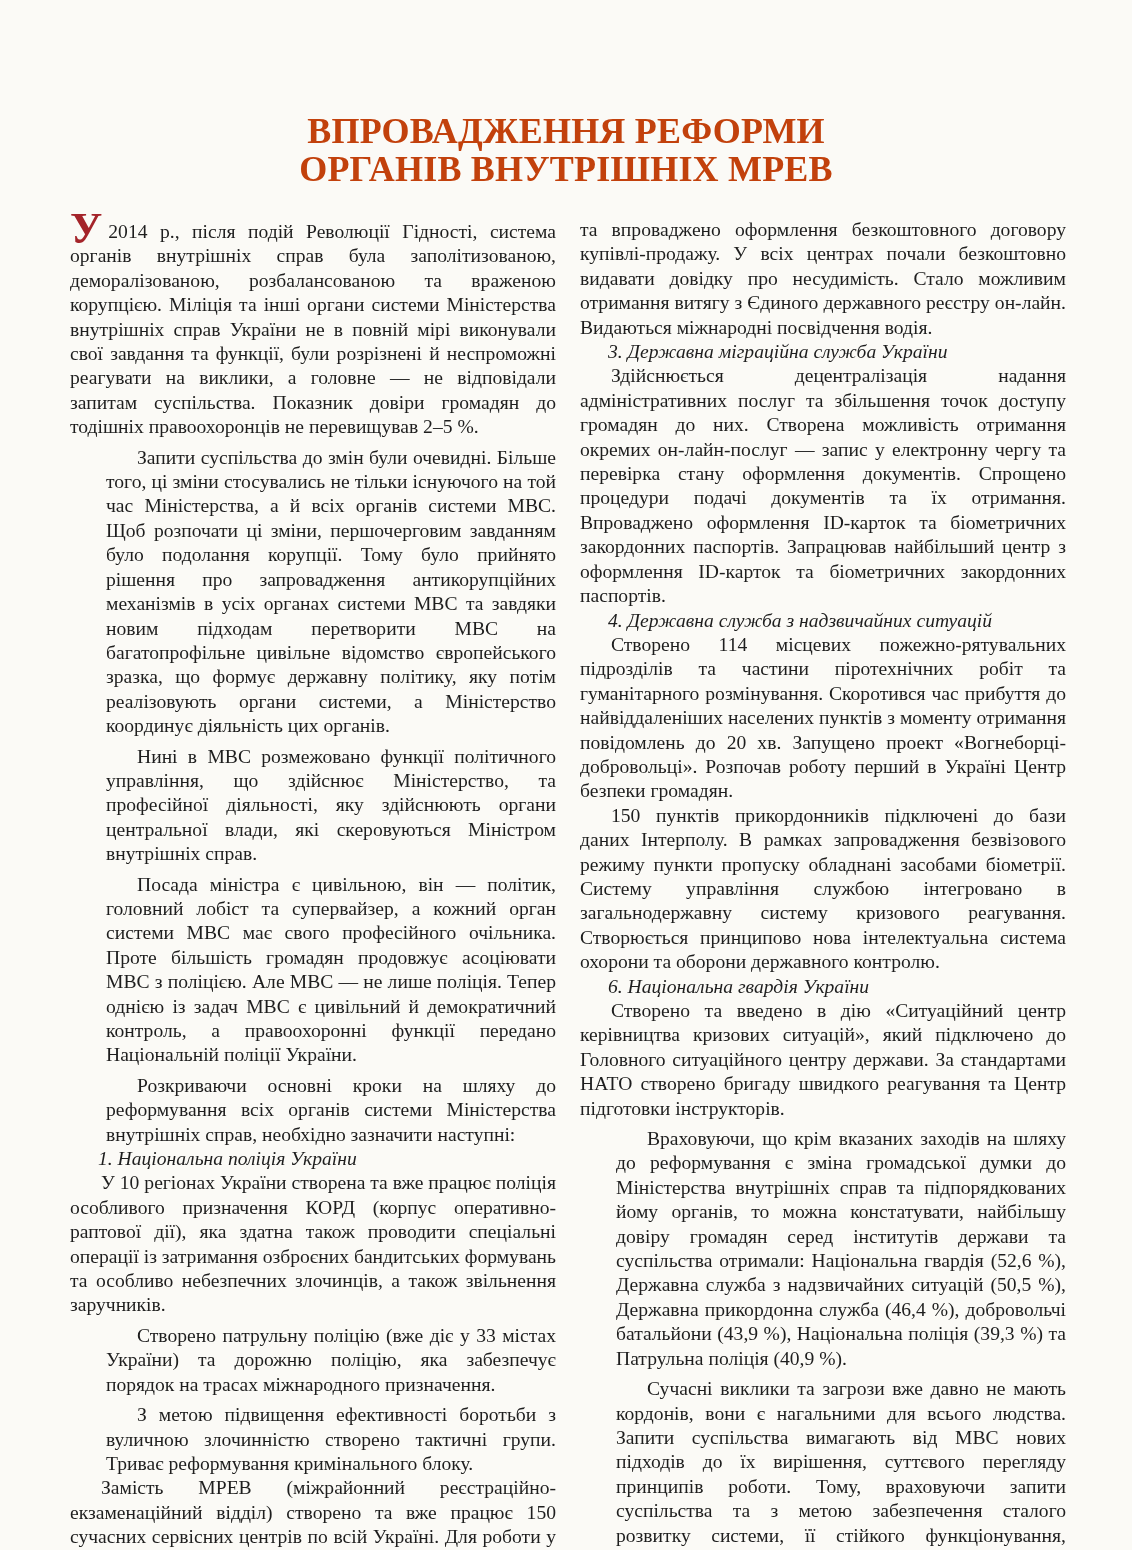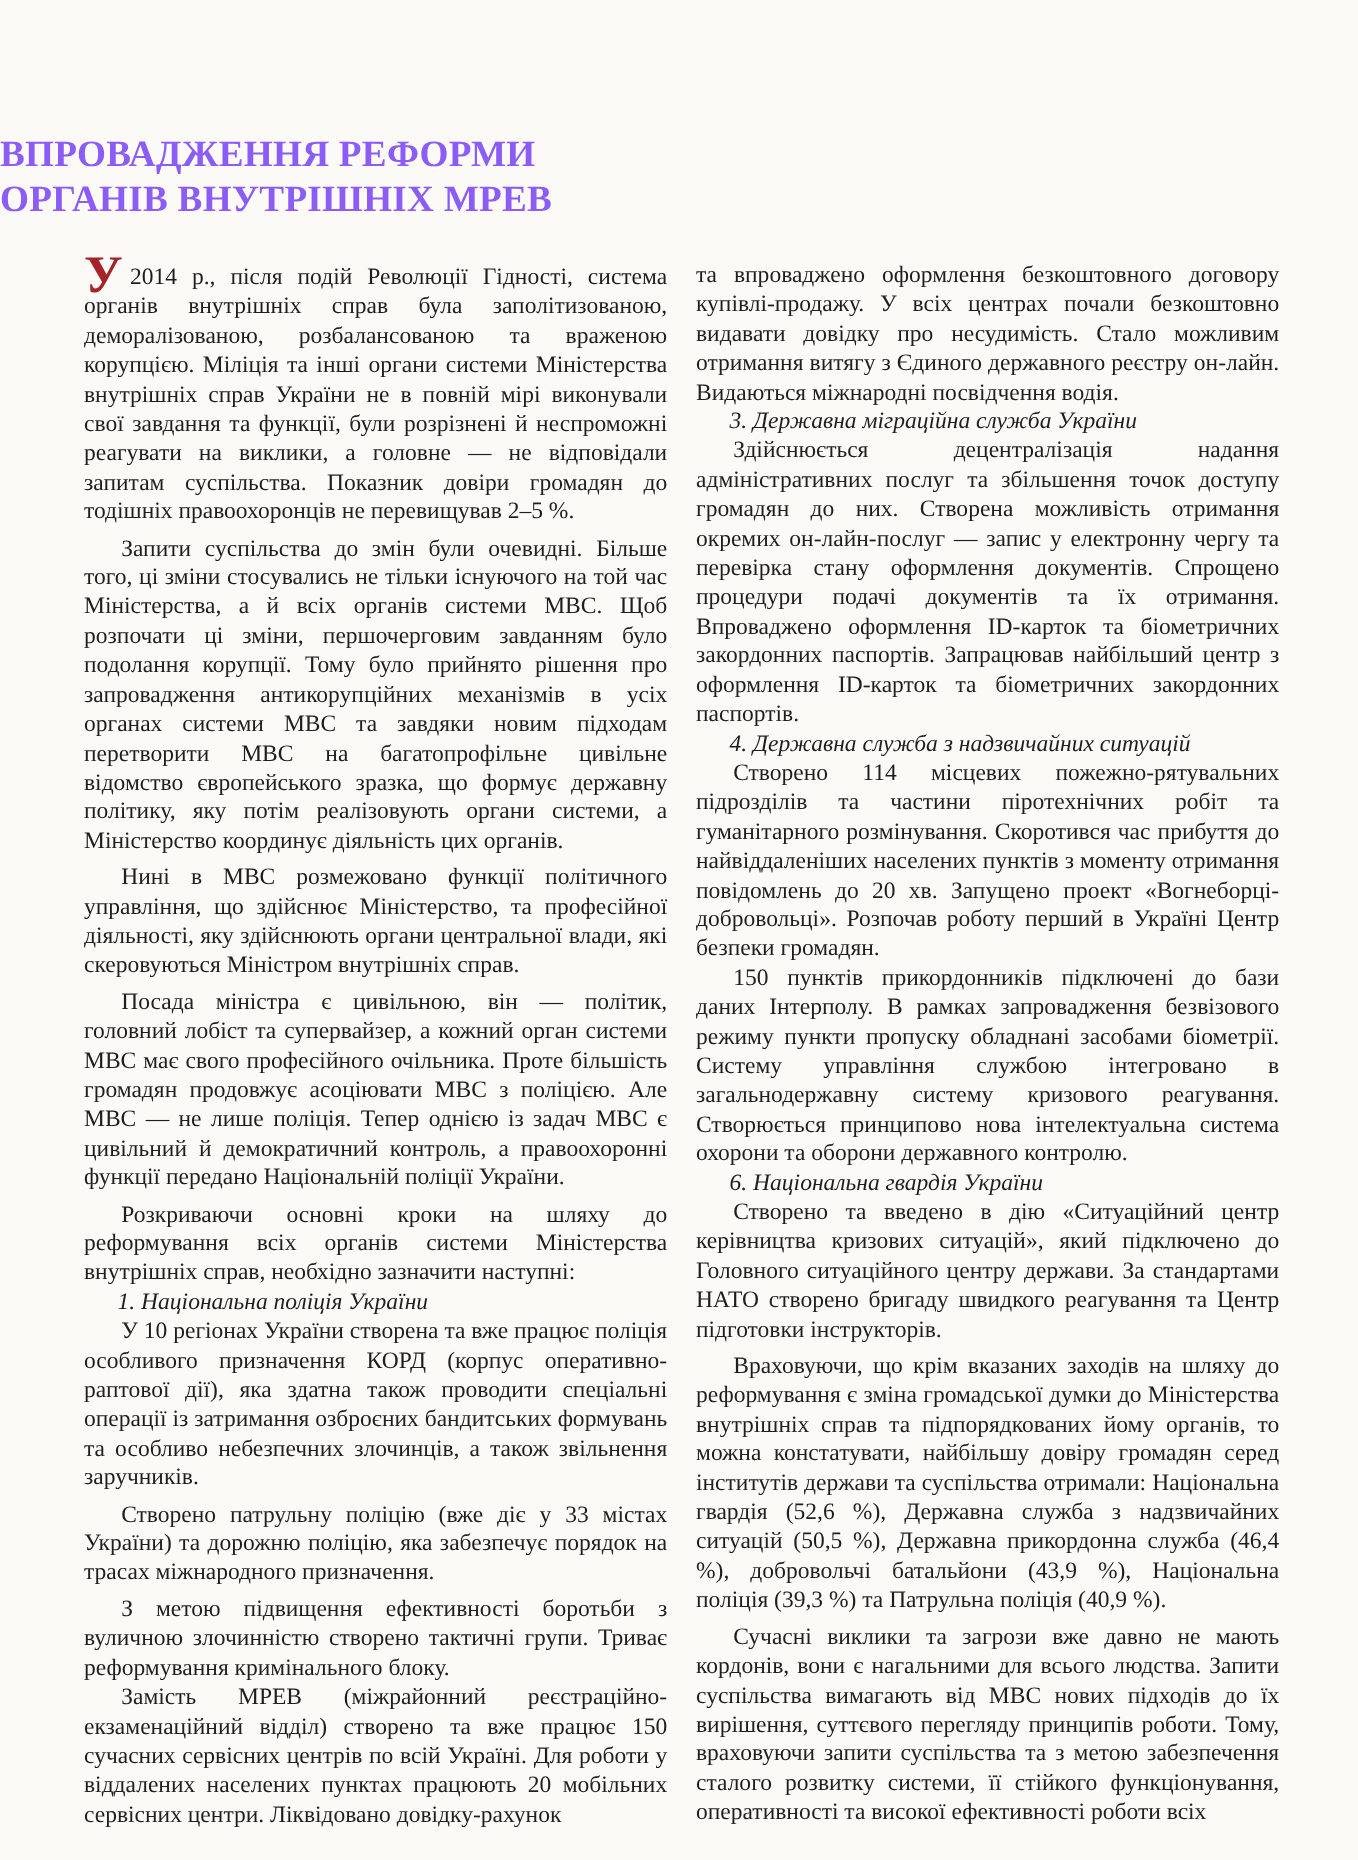--- a/index.html
+++ b/index.html
@@ -7,41 +7,42 @@
     width: 1132px; height: 1550px;
     background: #fbfaf6;
     font-family: "Liberation Serif", "DejaVu Serif", serif;
     color: #1e1e1e;
     position: relative;
     overflow: hidden;
   }
   .title {
     position: absolute;
     top: 88px; left: 0; width: 1132px;
-    color: #8b5cf6;
-    font-size: 31px;
+    text-align: center;
+    color: #c2410c;
+    font-size: 36px;
     line-height: 38px;
     letter-spacing: 0.2px;
   }
   .col {
     position: absolute;
     top: 210px;
     width: 486px;
     font-size: 19.6px;
     line-height: 24.4px;
     text-align: justify;
     hyphens: manual;
   }
   .col.left { left: 70px; top: 220px; }
   .col.right { left: 580px; top: 218px; }
   .col p { margin: 0; text-indent: 31px; }
   .col p.first { text-indent: 0; }
   .col p.sec { font-style: italic; text-indent: 28px; }
   .col p.cont { text-indent: 0; }
-  .col p.spaced { margin-top: 6px; }
+  .col p.spaced { margin-top: 6px; margin-left: 36px; }
   .dropcap {
     color: #a4242a;
     font-weight: bold;
     font-size: 44px;
     line-height: 30px;
     float: left;
     margin-right: 6px;
     margin-top: -6px;
   }
 </style>

